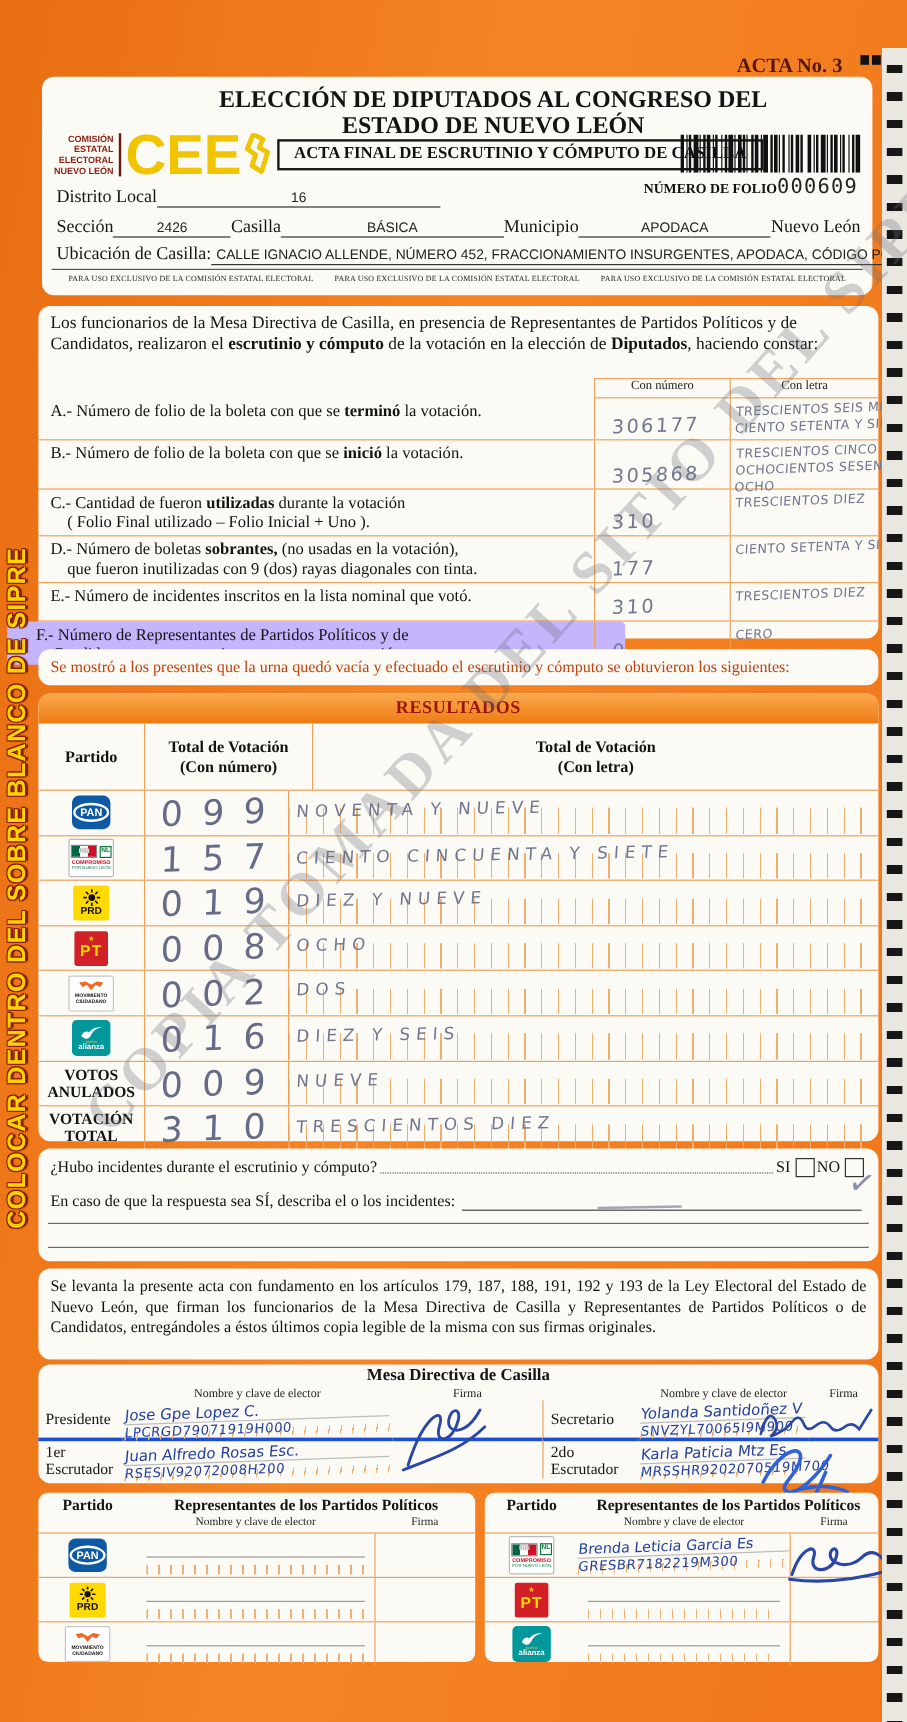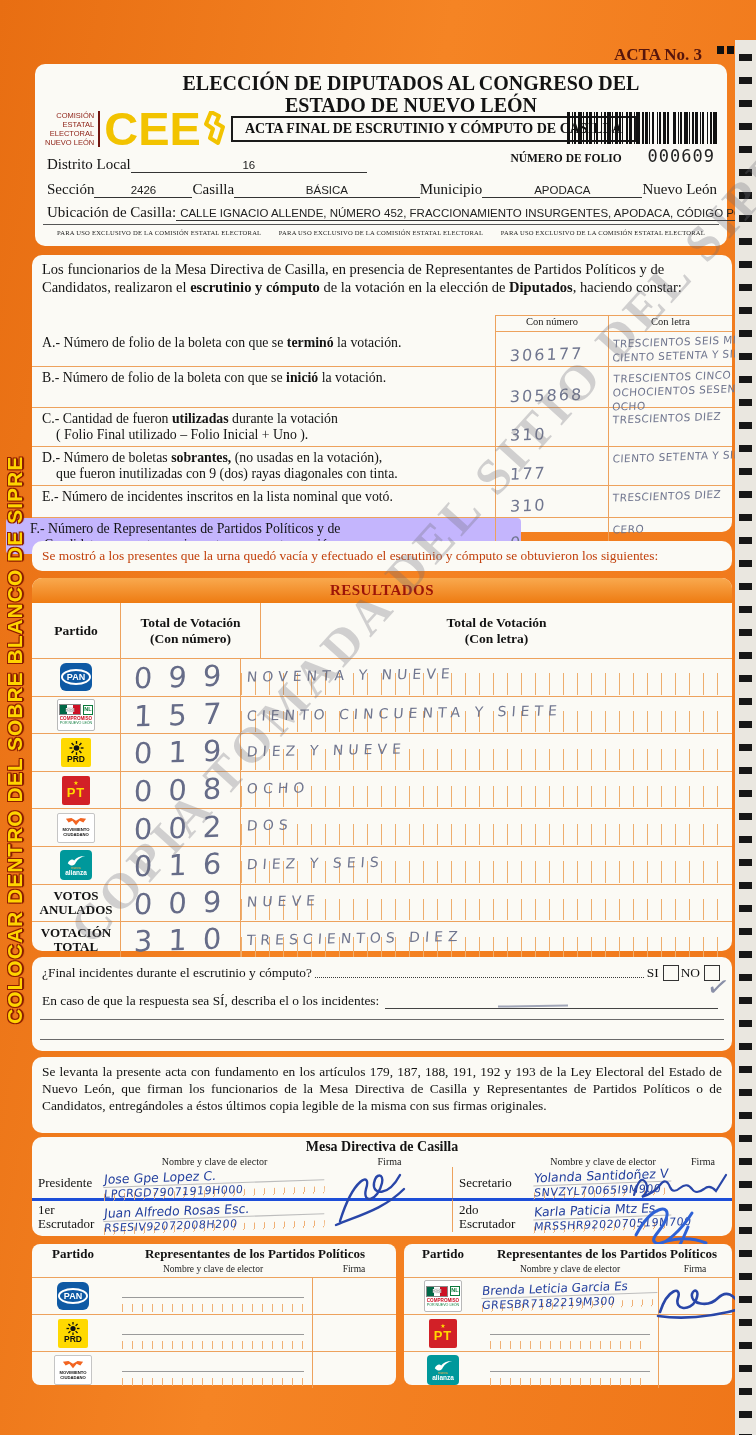--- a/index.html
+++ b/index.html
@@ -22,26 +22,26 @@
       color:#ffd400;text-shadow:1px 1px 0 #8f1d00,-1px -1px 0 #8f1d00,1px -1px 0 #8f1d00,-1px 1px 0 #8f1d00,0 2px 1px #7a1800;}
 
   .acta-no{position:absolute;top:45px;right:54px;font-weight:bold;font-size:17px;color:#57150c;z-index:3;}
 
   .panel{position:absolute;background:#fbfaf5;border-radius:10px;z-index:2;}
 
   
   .hdr{left:35px;top:64px;width:692px;height:182px;}
   .hdr-title{position:absolute;top:8px;left:120px;right:60px;text-align:center;font-weight:bold;font-size:20px;line-height:1.1;color:#131313;}
   .cee{position:absolute;left:10px;top:44px;display:flex;align-items:center;}
-  .cee-org{font-family:"Liberation Sans",sans-serif;font-weight:normal;font-size:7.5px;line-height:1.2;color:#8c1d12;text-align:right;padding-right:4px;border-right:2.5px solid #6f1510;}
+  .cee-org{font-family:"Liberation Sans",sans-serif;font-weight:bold;font-size:7.5px;line-height:1.2;color:#8c1d12;text-align:right;padding-right:4px;border-right:2.5px solid #6f1510;}
   .cee-acr{font-family:"Liberation Sans",sans-serif;font-weight:bold;font-size:47px;color:#f2c300;letter-spacing:0px;margin-left:4px;line-height:0.9;}
   .cee-shape{margin-left:1px;}
   .sub-box{position:absolute;left:196px;top:52px;border:2px solid #1a1a1a;padding:3px 12px;font-weight:bold;font-size:14px;color:#111;white-space:nowrap;}
   .barcode{position:absolute;right:10px;top:48px;}
-  .folio{position:absolute;right:12px;top:82px;display:flex;align-items:baseline;gap:26px;}
+  .folio{position:absolute;right:12px;top:82px;display:flex;align-items:baseline;gap:0;}
   .folio-lab{font-weight:bold;font-size:11.5px;color:#111;}
   .folio-val{font-family:"DejaVu Sans Mono",monospace;font-size:17px;letter-spacing:1px;color:#222;}
   .frow{position:absolute;display:flex;align-items:flex-end;font-size:15px;color:#151515;}
   .fill{border-bottom:1.4px solid #333;text-align:center;font-family:"Liberation Sans",sans-serif;font-size:11.5px;padding:0 4px 1px 4px;color:#222;white-space:nowrap;}
   .hdr-hr{position:absolute;left:8px;right:8px;top:160px;border-top:1px solid #555;}
   .fineprint{position:absolute;left:8px;right:8px;top:165px;display:flex;justify-content:space-between;padding:0 14px;}
   .fineprint span{font-size:6.6px;color:#222;letter-spacing:.2px;}
 
   
   .con{left:32px;top:255px;width:700px;height:277px;}
@@ -452,21 +452,21 @@
           <span class="hand-big">310</span>
         </div>
       <div class="r-letra">
           <span class="hand-words">TRESCIENTOS DIEZ</span>
         </div>
     </div>
   </div>
 
   <div class="panel inc">
     <div class="inc-q">
-      <span>¿Final incidentes durante el escrutinio y cómputo?</span>
+      <span>¿Hubo incidentes durante el escrutinio y cómputo?</span>
       <span class="dots"></span>
       <span>SI</span>
       <span class="chk"></span>
       <span>NO</span>
       <span class="chk"></span>
     </div>
     <span class="check-mark">✓</span>
     <div class="inc-d">
       <span>En caso de que la respuesta sea SÍ, describa el o los incidentes:</span>
       <span class="dline">

